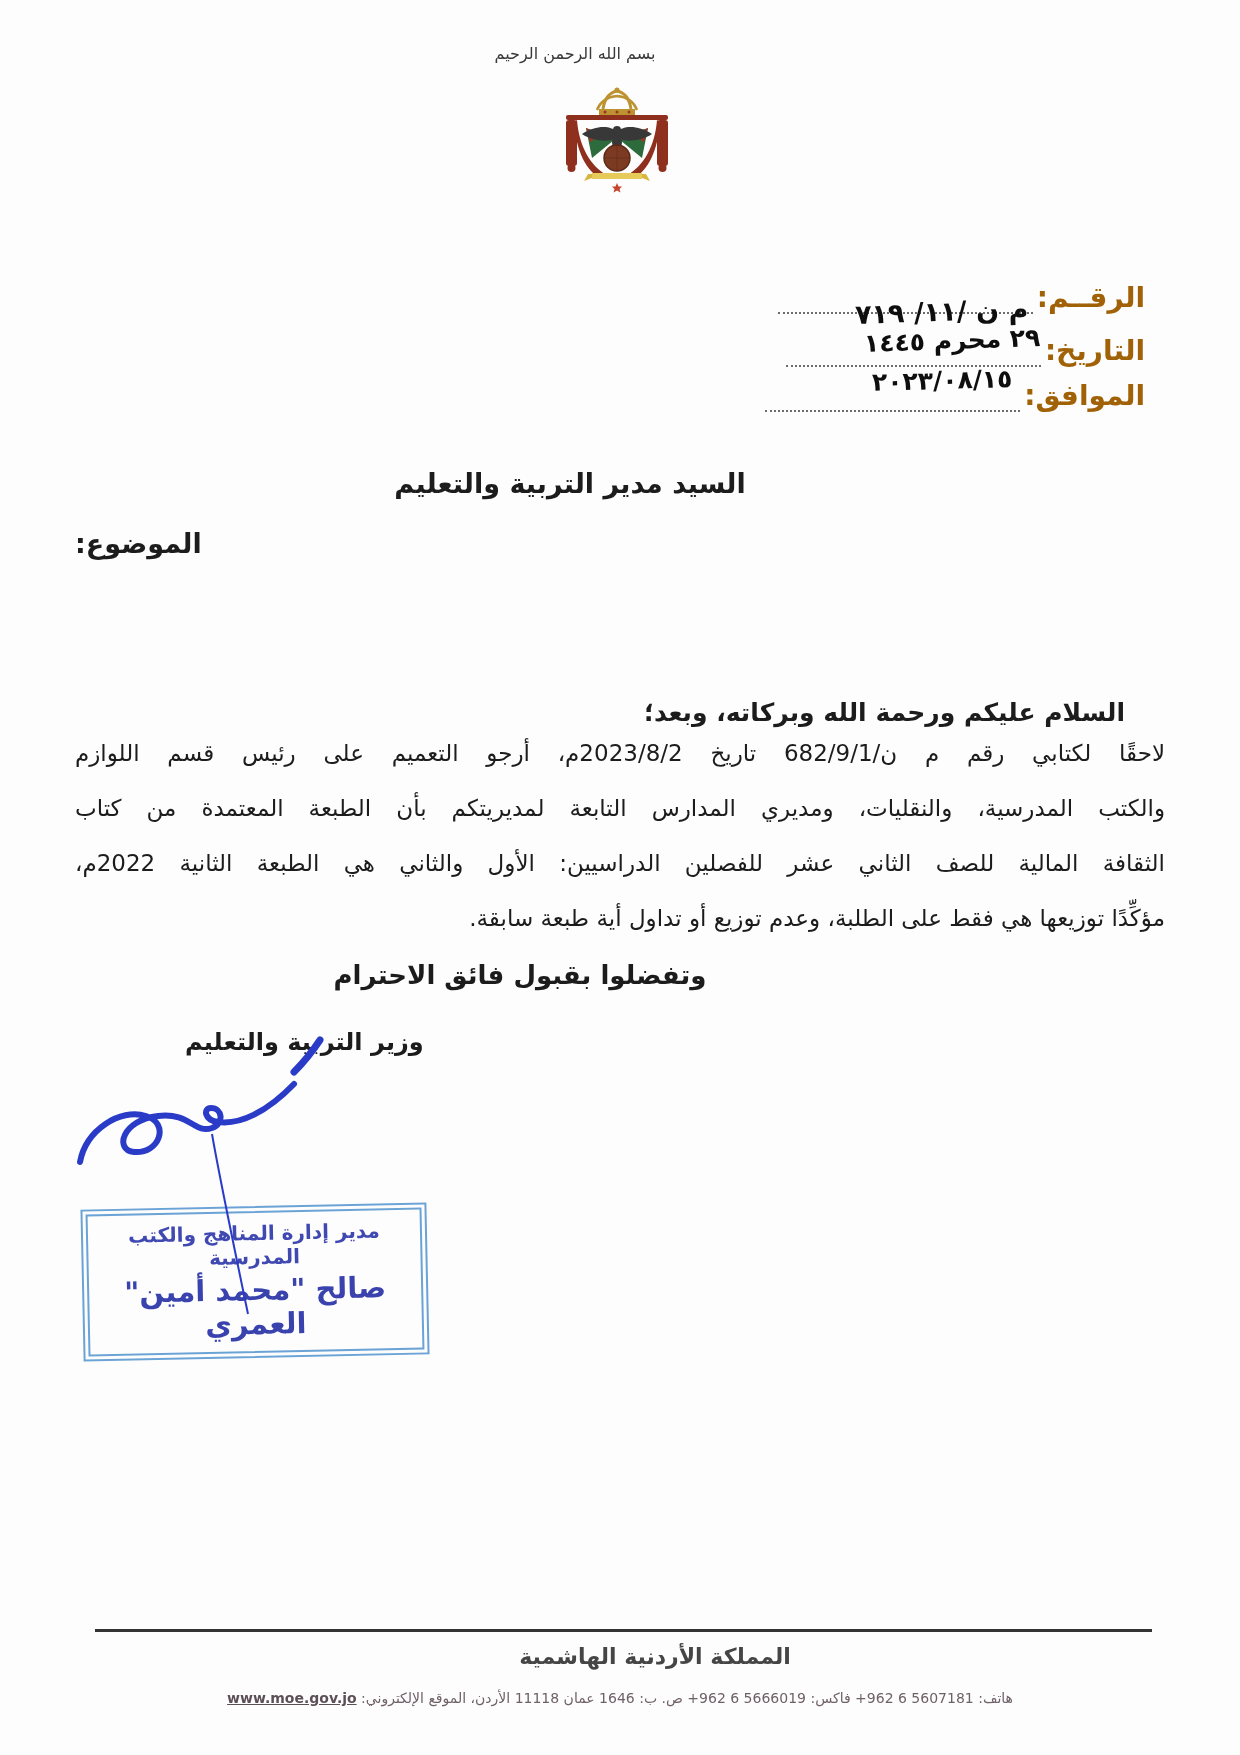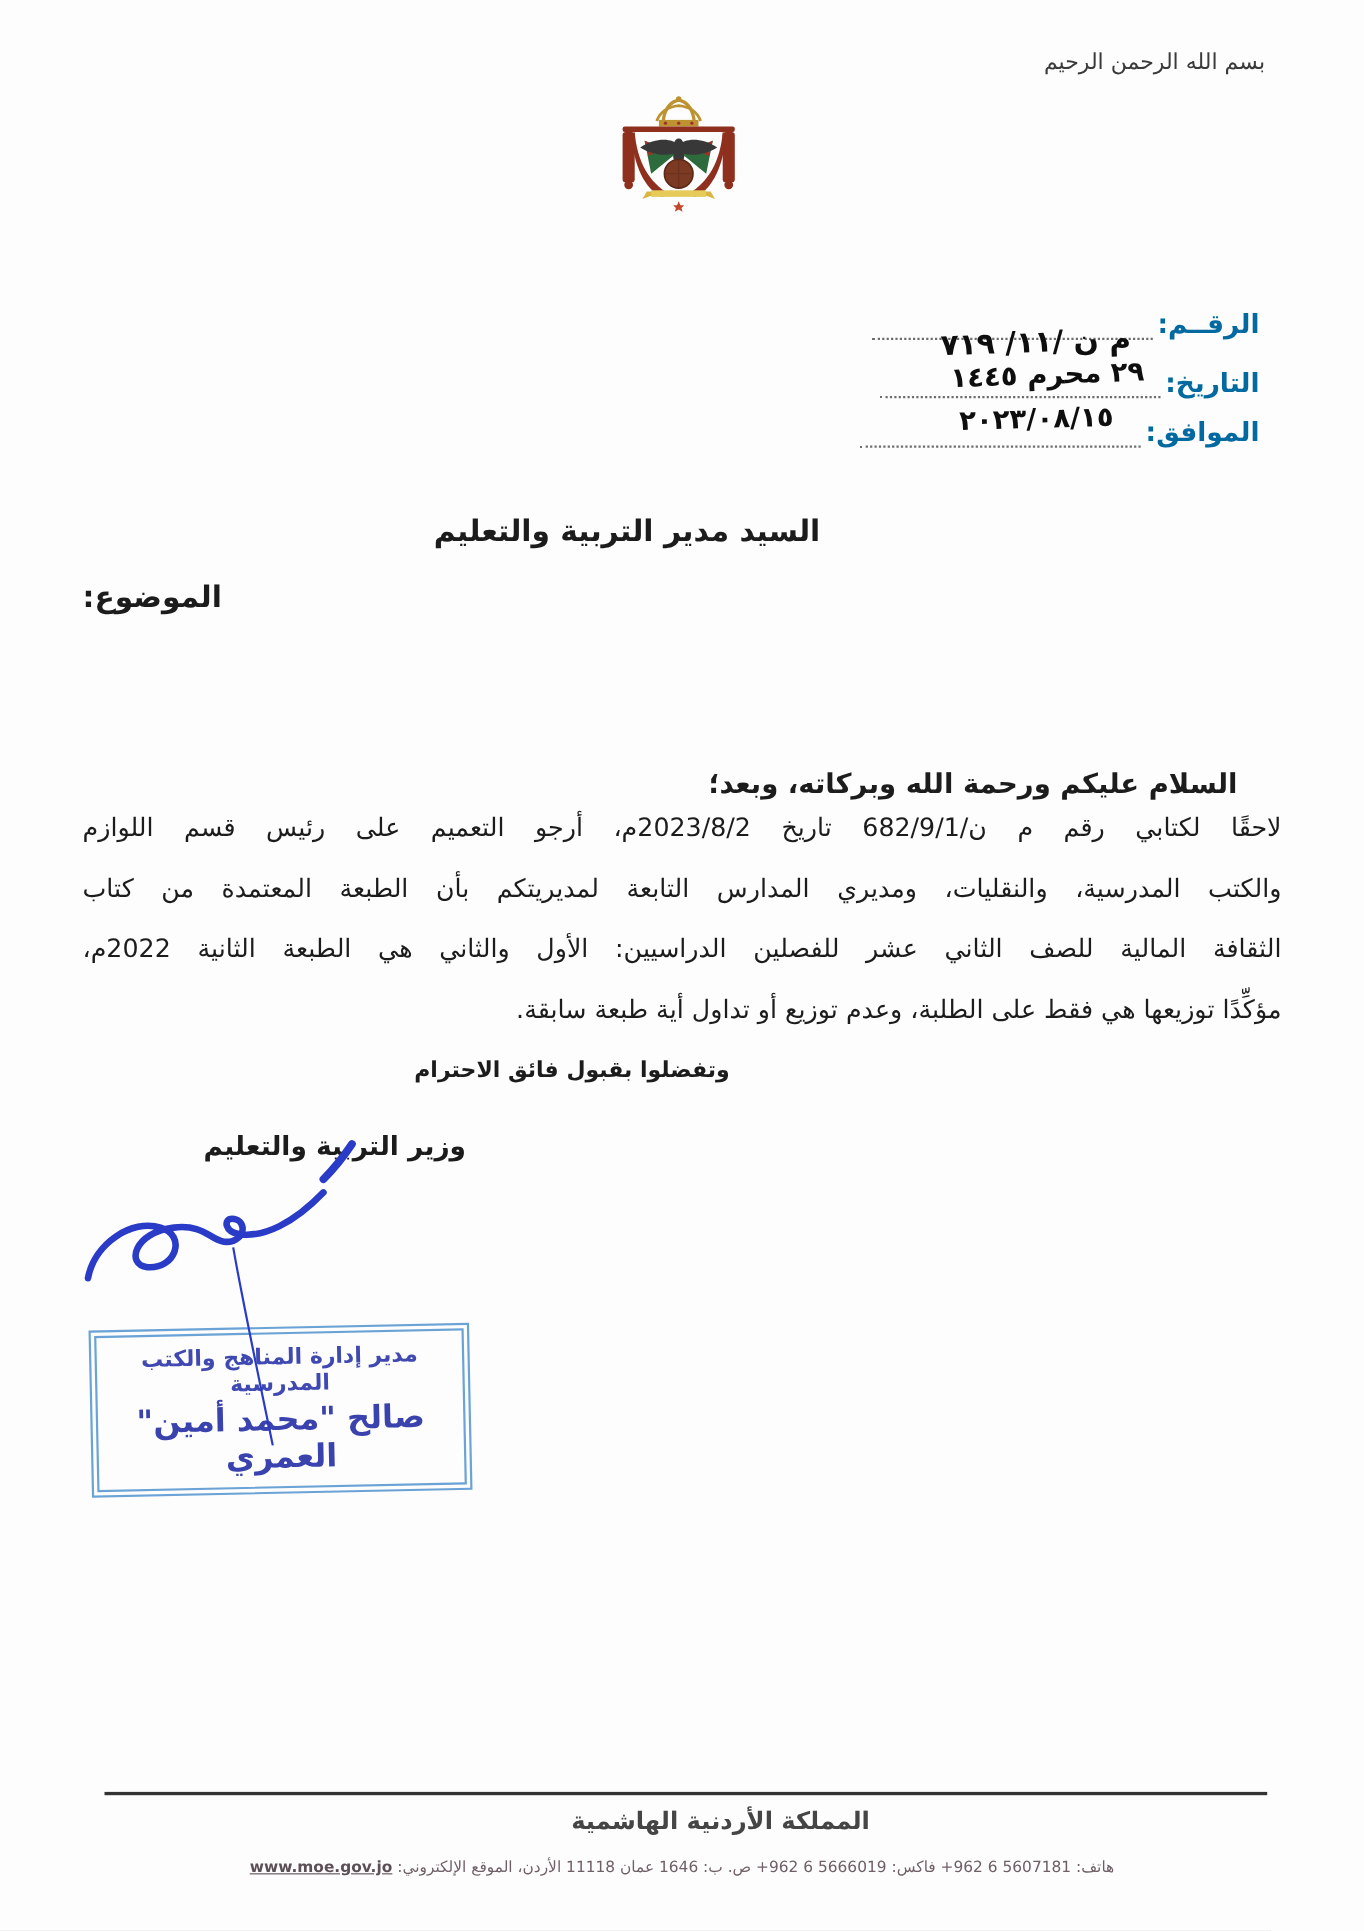--- a/index.html
+++ b/index.html
@@ -2,28 +2,28 @@
 <html dir="rtl" lang="ar"><head>
 <meta charset="utf-8">
 <style>
   html,body{margin:0;padding:0;background:#e8e8e8;}
   .page{
     position:relative; width:1240px; height:1755px; margin:0 auto;
     background:#fcfdfc; overflow:hidden;
     font-family:"DejaVu Sans", sans-serif; color:#1c1c1c; direction:rtl;
   }
   
-  .bismillah{position:absolute; top:44px; left:0; right:90px; text-align:right;
-    font-size:20px; color:#3a3a3a; letter-spacing:1px;}
+  .bismillah{position:absolute; top:44px; left:0; right:90px; text-align:center;
+    font-size:16px; color:#3a3a3a; letter-spacing:1px;}
   .emblem{position:absolute; top:84px; left:552px;}
   .ministry-callig{position:absolute; top:200px; left:0; right:40px; text-align:center;
     font-size:25px; font-weight:bold; color:#2c2c2c;}
   
   .ref-row{position:absolute; right:95px; display:flex; align-items:flex-end; direction:rtl;}
-  .ref-row .lbl{font-size:24px; font-weight:bold; color:#0369a1; white-space:nowrap;}
+  .ref-row .lbl{font-size:28px; font-weight:bold; color:#a16207; white-space:nowrap;}
   .ref-row .dots{width:255px; height:20px; border-bottom:2.5px dotted #6d6d6d; margin-right:4px;}
   .ref-row1{top:281px;} .ref-row2{top:334px;} .ref-row3{top:379px;}
   .ref-val{position:absolute; font-weight:bold; color:#0e0e0e; white-space:nowrap; z-index:2;}
   .ref-val1{top:296px; right:212px; font-size:27px; transform:rotate(-2deg);}
   .ref-val2{top:326px; right:200px; font-size:25px; transform:rotate(-2deg);}
   .ref-val3{top:366px; right:228px; font-size:25px; transform:rotate(-1.5deg);}
   
   .main{position:absolute; left:75px; right:75px; top:0; height:100%;}
   .recipient{position:absolute; top:468px; left:0; right:0; padding-right:100px;
     text-align:center; font-size:27px; font-weight:bold;}
@@ -31,21 +31,21 @@
     font-size:27px; font-weight:bold;}
   .subject-value{position:absolute; top:592px; left:0; right:0; text-align:left;
     font-size:26px; font-weight:bold;}
   .greeting{position:absolute; top:662px; left:0; right:0; padding-right:40px;
     text-align:right; font-size:25px; font-weight:bold;margin-top:36px;}
   .body-lines{position:absolute; top:726px; left:0; right:0;}
   .body-line{font-size:23px; line-height:55px; text-align:justify; text-align-last:justify;
     white-space:nowrap;}
   .body-line.last{text-align-last:right;}
   .closing{position:absolute; top:960px; left:0; right:0; padding-right:200px;
-    text-align:center; font-size:20px; font-weight:bold;}
+    text-align:center; font-size:26px; font-weight:bold;}
   .signatory{position:absolute; top:1028px; left:110px; font-size:24px; font-weight:bold;}
   
   .signature-svg{position:absolute; left:62px; top:1022px; z-index:3; pointer-events:none;}
   .stamp{position:absolute; left:82px; top:1206px; width:336px; transform:rotate(-1.2deg);
     border:2px solid #6ba3d6; padding:3px; z-index:2; background:transparent;}
   .stamp-inner{border:2px solid #6ba3d6; padding:8px 10px 10px; text-align:center;}
   .stamp-line1{font-size:20px; font-weight:bold; color:#4049b2;}
   .stamp-line2{font-size:29px; font-weight:bold; color:#3a42ae; margin-top:4px; letter-spacing:1px;}
   
   .footer-divider{position:absolute; top:1629px; left:95px; right:88px;

